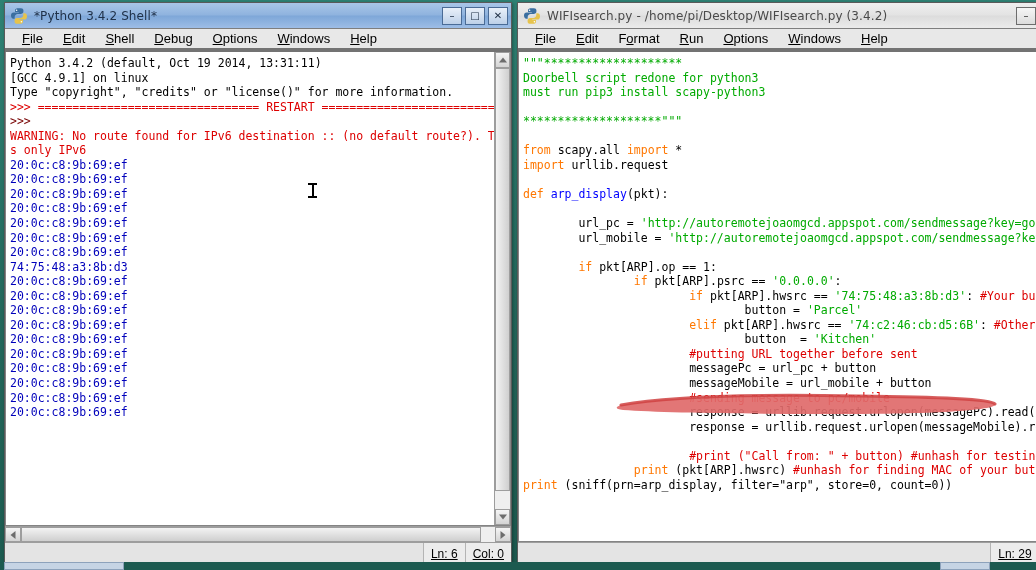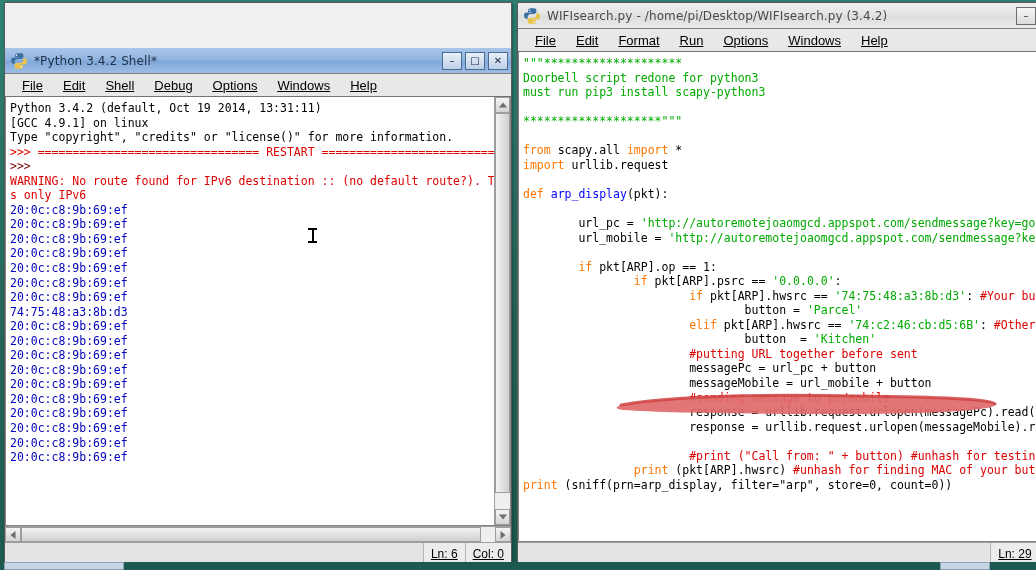--- a/index.html
+++ b/index.html
@@ -74,21 +74,20 @@
     height: 26px;
     display: flex;
     align-items: center;
     padding: 0 3px 0 5px;
     box-sizing: border-box;
     border-bottom: 1px solid #7e7e7e;
     flex: none;
   }
   .titlebar.active {
     background: linear-gradient(180deg, #a9c6e8 0%, #8fb3de 48%, #7ea7d8 52%, #9dbde6 100%);
-    margin-top: 45px;
   }
   .titlebar.inactive {
     background: linear-gradient(180deg, #efefef 0%, #e3e3e3 48%, #dcdcdc 52%, #ebebeb 100%);
   }
 
   .win-icon {
     width: 18px; height: 18px;
     flex: none;
     margin-right: 6px;
     position: relative;
@@ -128,28 +127,27 @@
     border: 1px solid #6d6d6d;
     background: linear-gradient(180deg, #f6f6f6, #dcdcdc);
     color: #333;
   }
   .win-btn.close { font-weight: bold; }
 
   
   .menubar {
     height: 23px;
     background: #e8e8e8;
-    border-bottom: 1px solid #737373;
+    border-bottom: 4px solid #737373;
     display: flex;
     align-items: center;
     padding-left: 8px;
     box-sizing: border-box;
     flex: none;
     gap: 0px;
-    text-decoration: underline;
   }
   .menu-item {
     font-size: 13px;
     color: #000;
     padding: 2px 11px 2px 9px;
     cursor: default;
     white-space: nowrap;
     font-family: "Liberation Sans", sans-serif;
   }
   .menu-item .mn {

